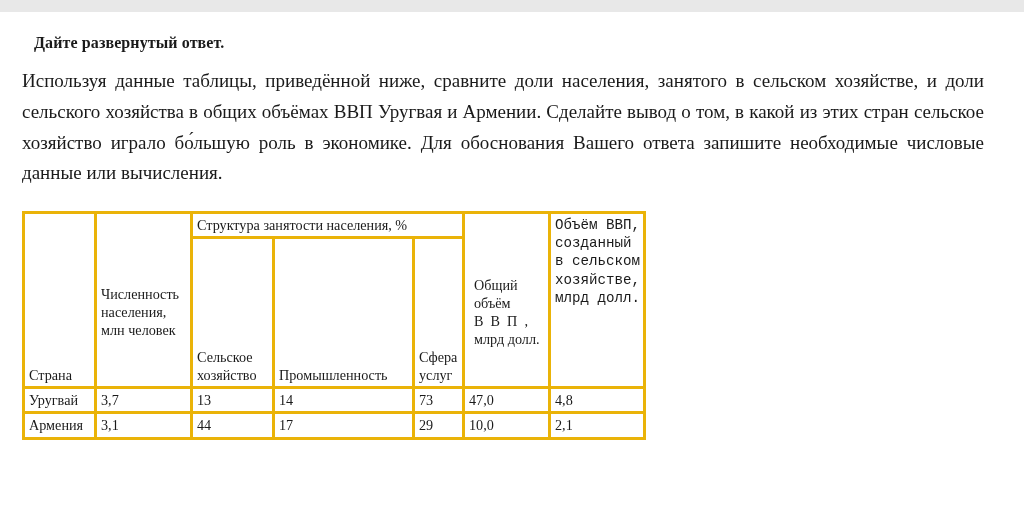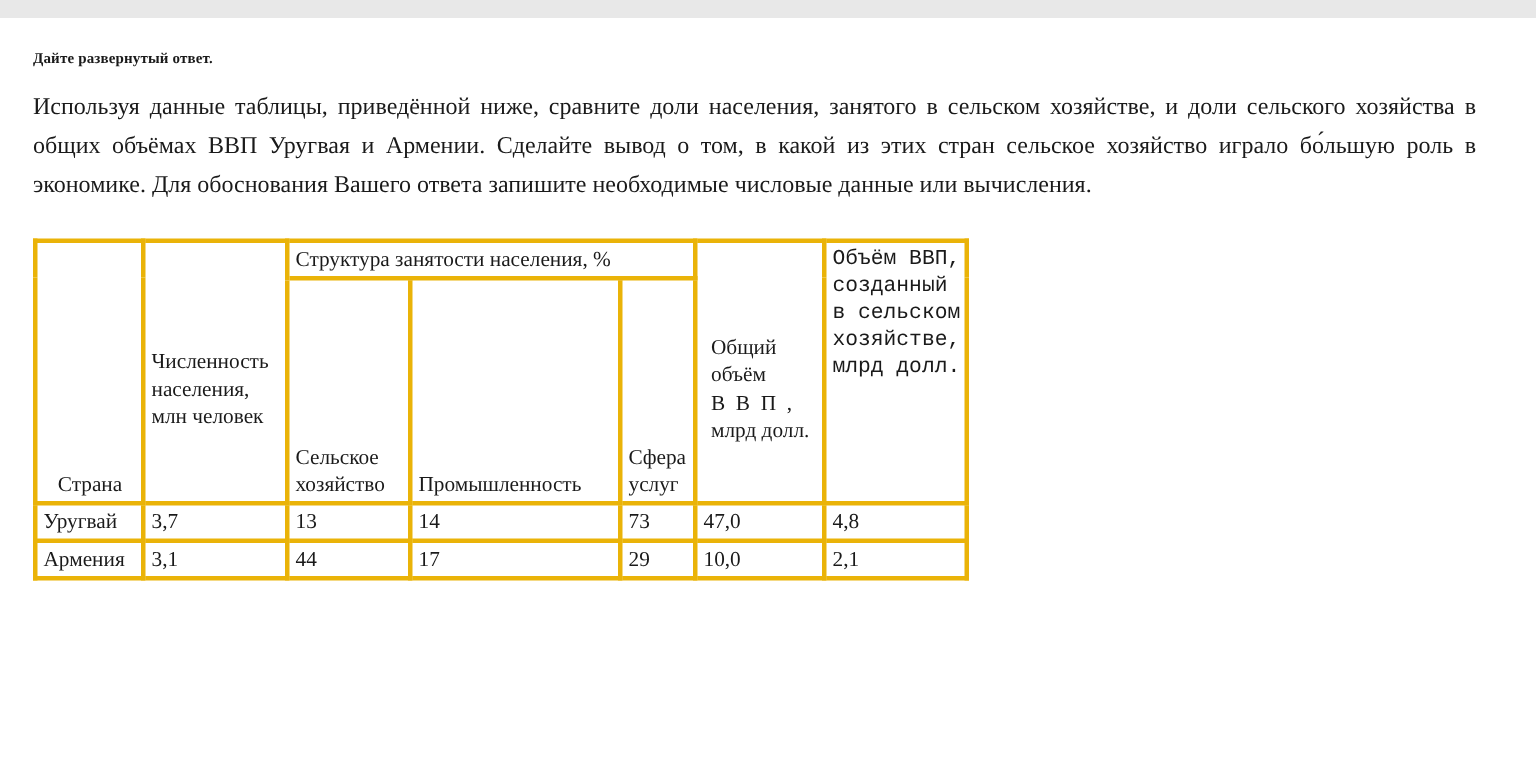--- a/index.html
+++ b/index.html
@@ -18,26 +18,26 @@
     width: 100%;
     height: 12px;
     background: #e8e8e8;
   }
   .page {
     padding: 14px 20px 0 22px;
     box-sizing: border-box;
   }
   .heading {
     font-weight: bold;
-    font-size: 10px;
-    margin: 8px 0 14px 0;
+    font-size: 16px;
+    margin: 8px 0 14px 12px;
     letter-spacing: 0.1px;
   }
   .task-text {
-    font-size: 16px;
+    font-size: 19px;
     line-height: 1.62;
     text-align: justify;
     margin: 11px 0 18px 0;
     width: 962px;
   }
   .table-title {
     font-weight: bold;
     font-size: 15.2px;
     line-height: 1.6;
     margin: 0 0 22px 0;
@@ -138,21 +138,21 @@
     </colgroup>
     <tbody>
       <tr class="hdr-span">
         <td class="blankcell" style="border-bottom:none;"></td>
         <td class="blankcell" style="border-bottom:none;"></td>
         <td colspan="3">Структура занятости населения, %</td>
         <td style="border-bottom:none;"></td>
         <td rowspan="2" class="cell-agrigdp-hdr">Объём ВВП, созданный в сельском хозяйстве, млрд долл.</td>
       </tr>
       <tr class="hdr-row-main" style="height:150px;">
-        <td class="cell-country-hdr" style="border-top:none;text-align:center;">Страна</td>
+        <td class="cell-country-hdr" style="border-top:none;">Страна</td>
         <td class="cell-pop-hdr" style="border-top:none;">Численность населения, млн человек</td>
         <td class="cell-agri-hdr">Сельское хозяйство</td>
         <td class="cell-industry-hdr">Промышленность</td>
         <td class="cell-services-hdr">Сфера услуг</td>
         <td class="cell-gdp-hdr" style="border-top:none;padding-left:9px;">
           <div>Общий</div>
           <div>объём</div>
           <div class="gdp-justify">В В П ,</div>
           <div>млрд долл.</div>
         </td>

